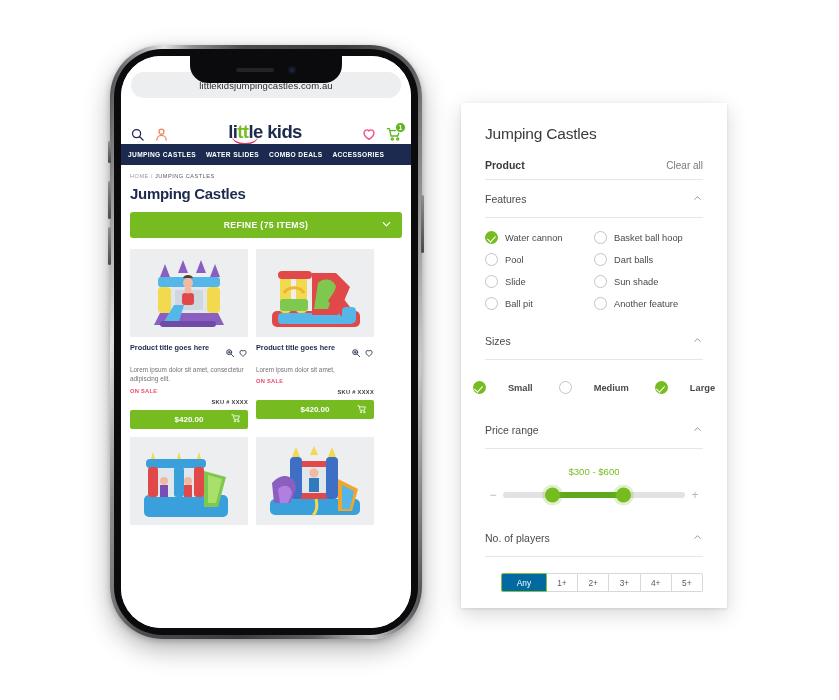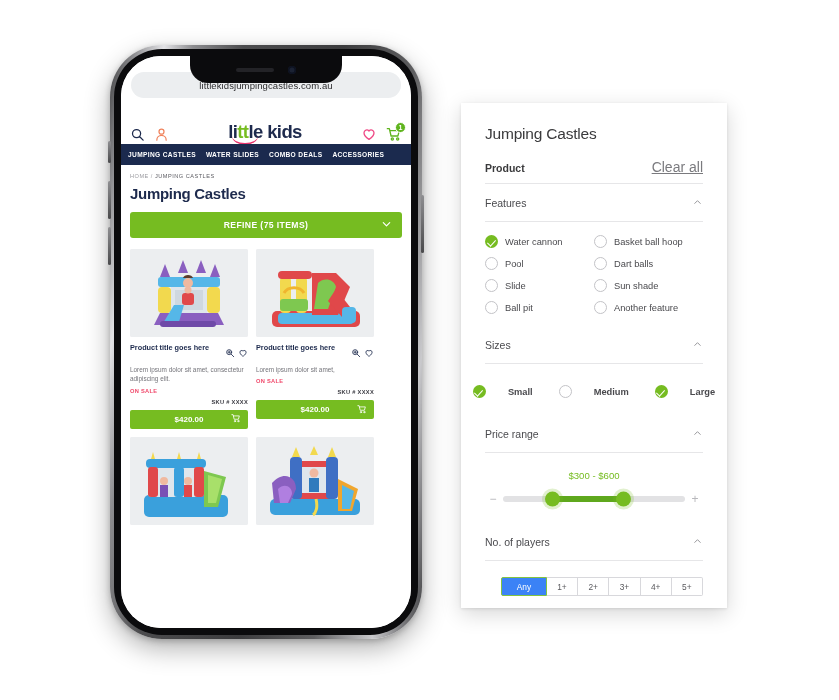--- a/index.html
+++ b/index.html
@@ -123,21 +123,21 @@
     position: absolute; left: 461px; top: 103px; width: 266px; height: 505px;
     background: #fff; box-shadow: 0 6px 20px rgba(0,0,0,.16), 0 1px 3px rgba(0,0,0,.10);
   }
   .panel-inner { padding: 22px 24px 0; }
   .panel-title { font-size: 15.5px; color: #3a3a3c; letter-spacing: -.2px; }
   .refine-row {
     display: flex; align-items: baseline; justify-content: space-between;
     margin-top: 16px; padding-bottom: 8px; border-bottom: 1px solid #e6e6e8;
   }
   .refine-lbl { font-size: 10.5px; font-weight: bold; color: #3a3a3c; }
-  .clear-all { font-size: 14px; color: #7a7a7e; text-decoration: underline; }
+  .clear-all { font-size: 10px; color: #7a7a7e; }
   .sect-head {
     display: flex; align-items: center; justify-content: space-between;
     padding: 10px 0 9px; border-bottom: 1px solid #e6e6e8;
   }
   .sect-title { font-size: 10.5px; color: #4a4a4e; text-align: right; }
   .chev-up { color: #8d8d92; }
 
   .opts { display: flex; flex-wrap: wrap; padding: 13px 0 3px; }
   .opt { width: 50%; display: flex; align-items: center; gap: 7px; margin-bottom: 9px; }
   .opt-lbl { font-size: 9.3px; color: #4a4a4e; }
@@ -166,21 +166,21 @@
   }
 
   .players { display: flex; padding: 16px 0 0; }
   .pl-seg {
     flex: 1; height: 19px; border: 1px solid #d8d8dc; border-left: none;
     display: flex; align-items: center; justify-content: center;
     font-size: 8.4px; color: #5a5a5e;
   }
   .pl-seg:first-child { border-left: 1px solid #d8d8dc; border-radius: 2px 0 0 2px; }
   .pl-seg:last-child { border-radius: 0 2px 2px 0; }
-  .pl-seg.on { background: #3b82f6; border-color: #82c341; color: #fff; flex: 1.45; margin-left: 16px; }
+  .pl-seg.on { background: #0369a1; border-color: #82c341; color: #fff; flex: 1.45; margin-left: 16px; }
 </style>
 </head>
 <body>
 
 <div id="stage">
 
   <div class="phone-wrap">
     <div class="phone-outer"></div>
     <div class="phone-mid"></div>
     <div class="btn-side btn-mute"></div>

